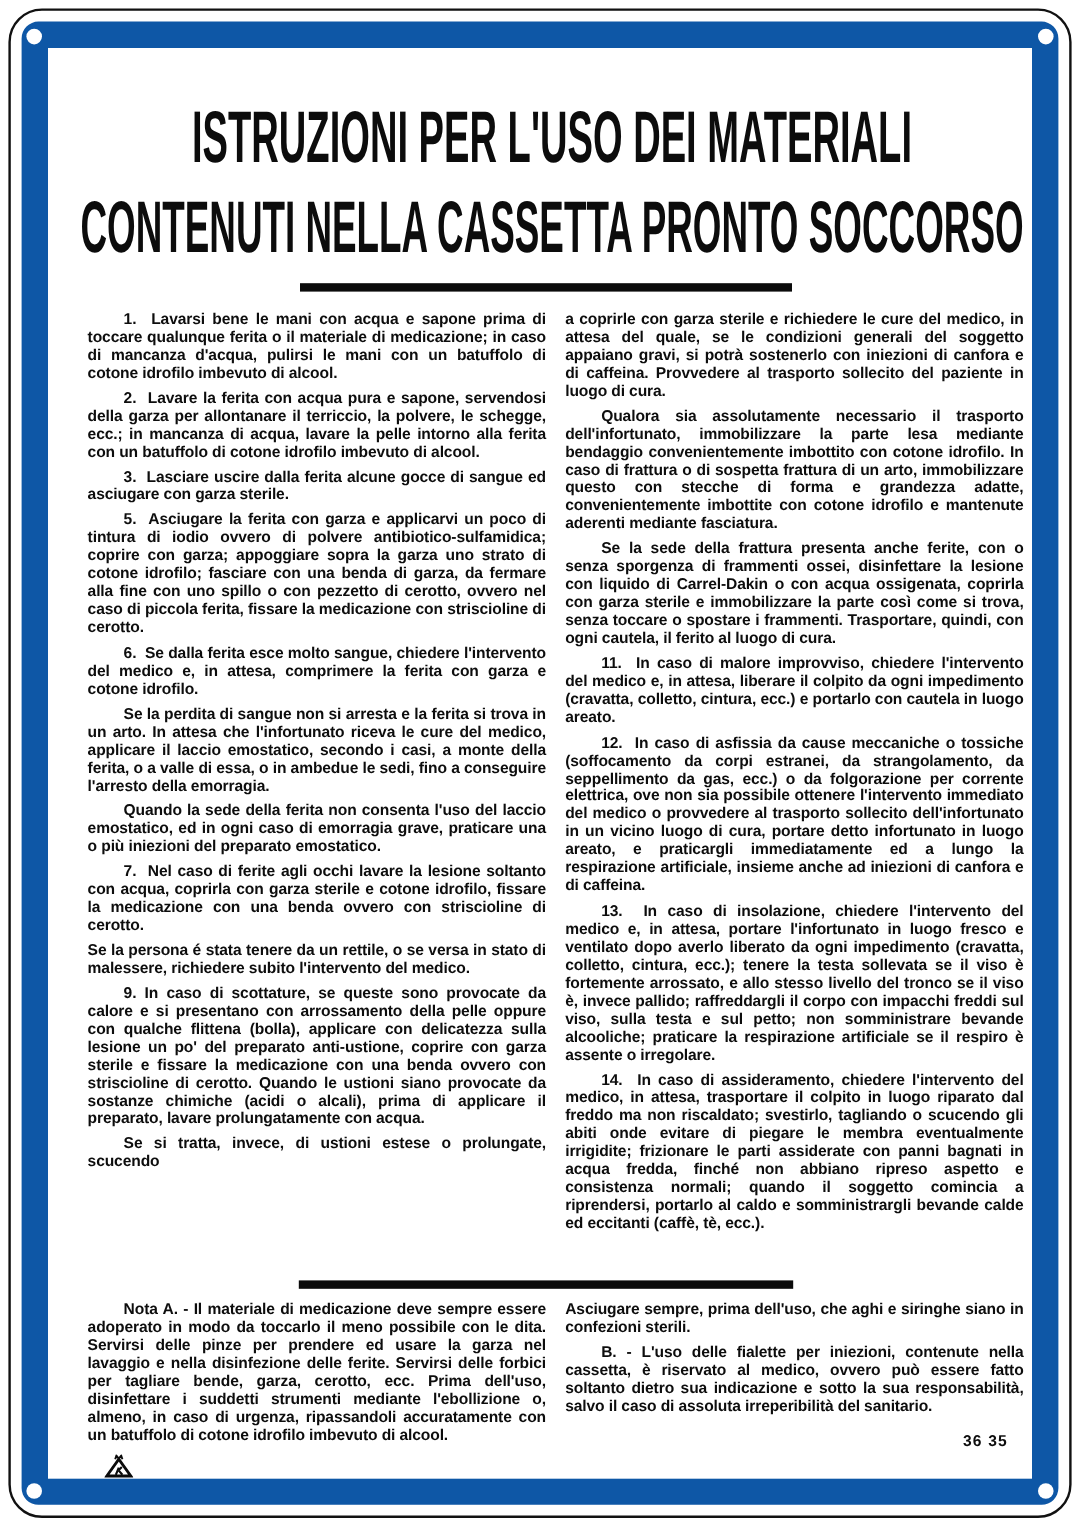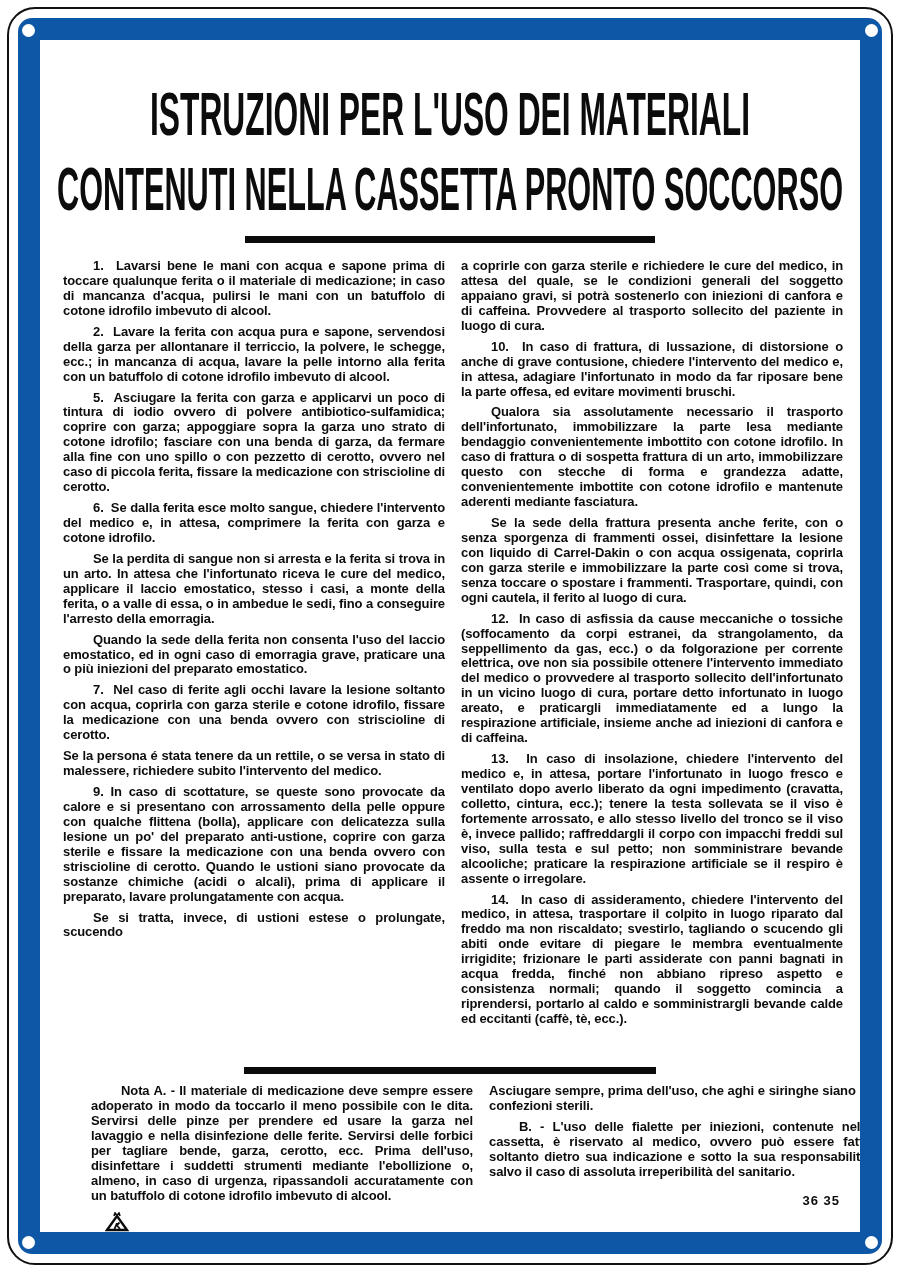--- a/index.html
+++ b/index.html
@@ -5,32 +5,32 @@
   html,body{margin:0;padding:0;background:#ffffff;}
   .sign{position:relative;width:900px;height:1272px;background:#ffffff;overflow:hidden;
         font-family:"Liberation Sans",sans-serif;color:#0d0d0d;}
   .plate-outline{position:absolute;left:7px;top:7px;right:7px;bottom:7px;
         border:2.5px solid #111;border-radius:28px;background:#fff;}
   .frame{position:absolute;left:18px;top:18px;right:18px;bottom:18px;
         border:22px solid var(--blue);border-radius:14px;}
   .hole{position:absolute;width:13px;height:13px;border-radius:50%;background:#fff;}
   .hole.tl{left:22px;top:24px;} .hole.tr{right:22px;top:24px;}
   .hole.bl{left:22px;bottom:23px;} .hole.br{right:22px;bottom:23px;}
-  .content{position:absolute;left:40px;top:40px;right:40px;bottom:40px;background:#fff;overflow:hidden;}
+  .content{position:absolute;left:40px;top:40px;right:40px;bottom:40px;background:#fff;overflow:hidden;padding-left:10px;}
   .title-svg{display:block;margin:0 auto;}
   .title-svg text{font-family:"Liberation Sans",sans-serif;font-weight:bold;fill:#0c0c0c;}
   .bar{background:#0b0b0b;height:7px;margin:13px auto 16px;}
   .bar1{width:410px;} .bar2{width:412px;margin:8px auto 10px;}
   .cols{display:flex;align-items:flex-start;height:800px;overflow:hidden;padding:0 23px;}
   .col{width:382px;flex:0 0 382px;}
   .vrule{flex:0 0 5px;width:5px;background:#0b0b0b;margin:2px 5px 3px 6px;}
   .para{margin:0 0 6px 0;font-size:13px;line-height:1.15;font-weight:bold;
         text-align:justify;text-indent:30px;letter-spacing:-0.1px;}
   .para.noindent{text-indent:0;}
-  .footer{display:flex;padding:0 23px;height:150px;overflow:hidden;position:relative;margin-left:28px;}
+  .footer{display:flex;padding:0 23px;height:150px;overflow:hidden;position:relative;}
   .fcol{width:382px;flex:0 0 382px;}
   .fgap{flex:0 0 16px;}
   .logo{margin:2px 0 0 14px;}
   .code{position:absolute;right:20px;bottom:26px;font-size:13px;font-weight:bold;letter-spacing:1px;}
 </style>
 </head>
 <body>
 
 <div class="sign" style="--blue:#0e57a6">
   <div class="plate-outline"></div>
@@ -45,35 +45,36 @@
       <text x="110" y="95" font-size="61" textLength="600" lengthAdjust="spacingAndGlyphs">ISTRUZIONI PER L'USO DEI MATERIALI</text>
       <text x="17" y="170" font-size="61" textLength="786" lengthAdjust="spacingAndGlyphs">CONTENUTI NELLA CASSETTA PRONTO SOCCORSO</text>
     </svg>
 
     <div class="bar bar1"></div>
 
     <div class="cols">
       <div class="col">
           <p class="para">1.&nbsp; Lavarsi bene le mani con acqua e sapone prima di toccare qualunque ferita o il materiale di medicazione; in caso di mancanza d'acqua, pulirsi le mani con un batuffolo di cotone idrofilo imbevuto di alcool.</p>
           <p class="para">2.&nbsp; Lavare la ferita con acqua pura e sapone, servendosi della garza per allontanare il terriccio, la polvere, le schegge, ecc.; in mancanza di acqua, lavare la pelle intorno alla ferita con un batuffolo di cotone idrofilo imbevuto di alcool.</p>
+          <p class="para">3.&nbsp; Lasciare uscire dalla ferita alcune gocce di sangue ed asciugare con garza sterile.</p>
           <p class="para">5.&nbsp; Asciugare la ferita con garza e applicarvi un poco di tintura di iodio ovvero di polvere antibiotico-sulfamidica; coprire con garza; appoggiare sopra la garza uno strato di cotone idrofilo; fasciare con una benda di garza, da fermare alla fine con uno spillo o con pezzetto di cerotto, ovvero nel caso di piccola ferita, fissare la medicazione con striscioline di cerotto.</p>
           <p class="para">6.&nbsp; Se dalla ferita esce molto sangue, chiedere l'intervento del medico e, in attesa, comprimere la ferita con garza e cotone idrofilo.</p>
-          <p class="para">Se la perdita di sangue non si arresta e la ferita si trova in un arto. In attesa che l'infortunato riceva le cure del medico, applicare il laccio emostatico, stesso i casi, a monte della ferita, o a valle di essa, o in ambedue le sedi, fino a conseguire l'arresto della emorragia.</p>
+          <p class="para">Se la perdita di sangue non si arresta e la ferita si trova in un arto. In attesa che l'infortunato riceva le cure del medico, applicare il laccio emostatico, secondo i casi, a monte della ferita, o a valle di essa, o in ambedue le sedi, fino a conseguire l'arresto della emorragia.</p>
           <p class="para">Quando la sede della ferita non consenta l'uso del laccio emostatico, ed in ogni caso di emorragia grave, praticare una o più iniezioni del preparato emostatico.</p>
           <p class="para">7.&nbsp; Nel caso di ferite agli occhi lavare la lesione soltanto con acqua, coprirla con garza sterile e cotone idrofilo, fissare la medicazione con una benda ovvero con striscioline di cerotto.</p>
           <p class="para noindent">Se la persona é stata tenere da un rettile, o se versa in stato di malessere, richiedere subito l'intervento del medico.</p>
           <p class="para">9. In caso di scottature, se queste sono provocate da calore e si presentano con arrossamento della pelle oppure con qualche flittena (bolla), applicare con delicatezza sulla lesione un po' del preparato anti-ustione, coprire con garza sterile e fissare la medicazione con una benda ovvero con striscioline di cerotto. Quando le ustioni siano provocate da sostanze chimiche (acidi o alcali), prima di applicare il preparato, lavare prolungatamente con acqua.</p>
           <p class="para">Se si tratta, invece, di ustioni estese o prolungate, scucendo</p>
         </div>
       <div class="vrule"></div>
       <div class="col">
           <p class="para noindent">a coprirle con garza sterile e richiedere le cure del medico, in attesa del quale, se le condizioni generali del soggetto appaiano gravi, si potrà sostenerlo con iniezioni di canfora e di caffeina. Provvedere al trasporto sollecito del paziente in luogo di cura.</p>
-          <p class="para">10.&nbsp; In caso di frattura, di lussazione, di distorsione o anche di grave contusione, chiedere l'intervento del medico e, in attesa, adagiare l'infortunato in modo da far riposare bene la parte offesa, ed evitare movimenti bruschi.</p>
           <p class="para">Qualora sia assolutamente necessario il trasporto dell'infortunato, immobilizzare la parte lesa mediante bendaggio convenientemente imbottito con cotone idrofilo. In caso di frattura o di sospetta frattura di un arto, immobilizzare questo con stecche di forma e grandezza adatte, convenientemente imbottite con cotone idrofilo e mantenute aderenti mediante fasciatura.</p>
           <p class="para">Se la sede della frattura presenta anche ferite, con o senza sporgenza di frammenti ossei, disinfettare la lesione con liquido di Carrel-Dakin o con acqua ossigenata, coprirla con garza sterile e immobilizzare la parte così come si trova, senza toccare o spostare i frammenti. Trasportare, quindi, con ogni cautela, il ferito al luogo di cura.</p>
+          <p class="para">11.&nbsp; In caso di malore improvviso, chiedere l'intervento del medico e, in attesa, liberare il colpito da ogni impedimento (cravatta, colletto, cintura, ecc.) e portarlo con cautela in luogo areato.</p>
           <p class="para">12.&nbsp; In caso di asfissia da cause meccaniche o tossiche (soffocamento da corpi estranei, da strangolamento, da seppellimento da gas, ecc.) o da folgorazione per corrente elettrica, ove non sia possibile ottenere l'intervento immediato del medico o provvedere al trasporto sollecito dell'infortunato in un vicino luogo di cura, portare detto infortunato in luogo areato, e praticargli immediatamente ed a lungo la respirazione artificiale, insieme anche ad iniezioni di canfora e di caffeina.</p>
           <p class="para">13.&nbsp; In caso di insolazione, chiedere l'intervento del medico e, in attesa, portare l'infortunato in luogo fresco e ventilato dopo averlo liberato da ogni impedimento (cravatta, colletto, cintura, ecc.); tenere la testa sollevata se il viso è fortemente arrossato, e allo stesso livello del tronco se il viso è, invece pallido; raffreddargli il corpo con impacchi freddi sul viso, sulla testa e sul petto; non somministrare bevande alcooliche; praticare la respirazione artificiale se il respiro è assente o irregolare.</p>
           <p class="para">14.&nbsp; In caso di assideramento, chiedere l'intervento del medico, in attesa, trasportare il colpito in luogo riparato dal freddo ma non riscaldato; svestirlo, tagliando o scucendo gli abiti onde evitare di piegare le membra eventualmente irrigidite; frizionare le parti assiderate con panni bagnati in acqua fredda, finché non abbiano ripreso aspetto e consistenza normali; quando il soggetto comincia a riprendersi, portarlo al caldo e somministrargli bevande calde ed eccitanti (caffè, tè, ecc.).</p>
         </div>
     </div>
 
     <div class="bar bar2"></div>
 
     <div class="footer">
       <div class="fcol">

